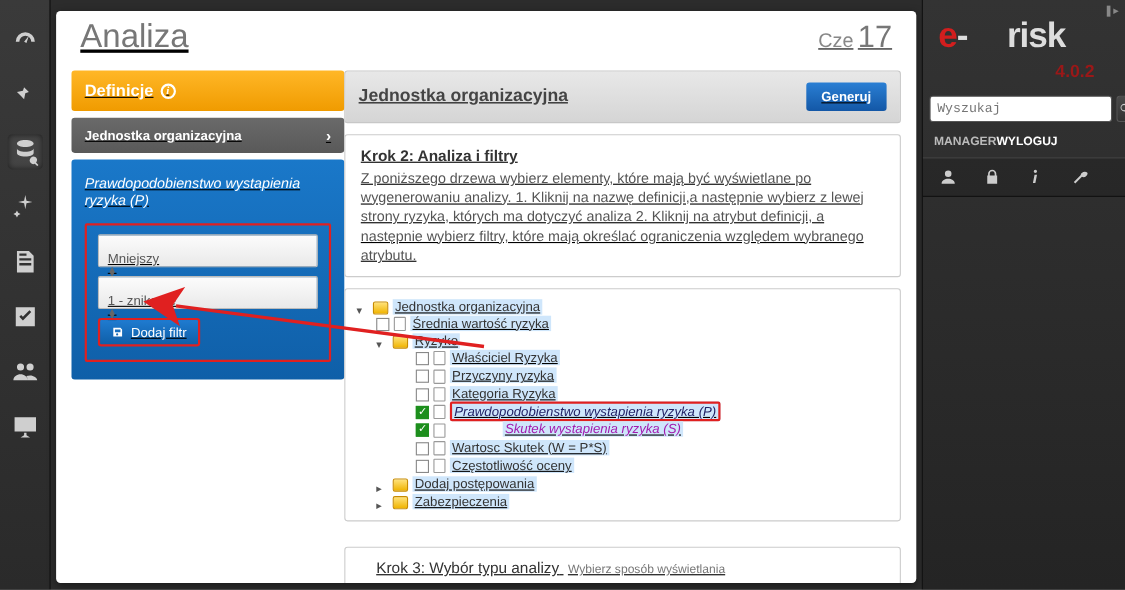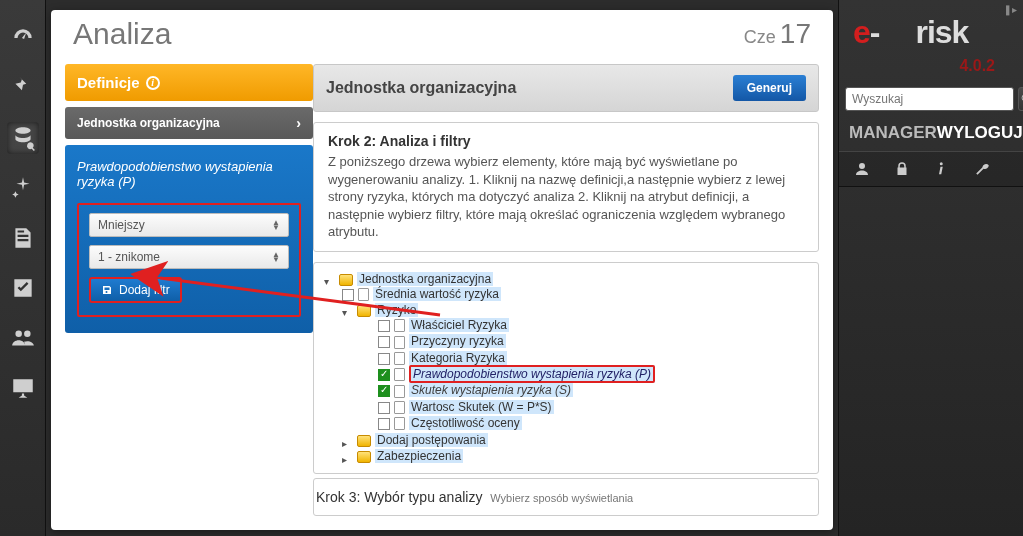--- a/index.html
+++ b/index.html
@@ -17,20 +17,21 @@
   .icon-rail .rail-item { width: 32px; height: 32px; display:flex; align-items:center; justify-content:center; cursor:pointer; border-radius:4px; }
   .icon-rail .rail-item.active { background: rgba(255,255,255,0.08); box-shadow: 0 0 6px rgba(0,0,0,0.6) inset; }
   .icon-rail svg { width:26px; height:26px; fill:#cfcfcf; }
 
   
   .main-panel {
     position:absolute; left:51px; top:10px; width:782px; height:520px;
     background:#fff; border-radius:4px;
     box-shadow:0 2px 8px rgba(0,0,0,0.4);
     overflow:hidden;
+    text-decoration:underline;
   }
   .page-header { display:flex; align-items:center; justify-content:space-between; padding:4px 22px 0 22px; height:44px;}
   .page-title { font-size:30px; font-weight:300; color:#777; }
   .page-date { font-size:18px; color:#888; }
   .page-date .day { font-size:28px; font-weight:300; color:#777; margin-left:4px; }
 
   .two-col { display:flex; padding:10px 14px 0 14px; height:calc(100% - 44px);}
   .left-col { width:248px; flex:0 0 248px; display:flex; flex-direction:column; gap:6px;}
   .right-col { flex:1; display:flex; flex-direction:column; }
 
@@ -52,22 +53,22 @@
     background:linear-gradient(#1a78c9,#0f5fa8); color:#fff;
     border-radius:3px; padding:14px 12px 16px 12px;
   }
   .panel-blue-title { font-size:13px; font-style:italic; margin-bottom:14px; }
   .panel-blue .controls-box {
     border:2px solid #e02020; border-radius:2px; padding:8px 10px 12px 10px;
     display:flex; flex-direction:column; gap:8px;
   }
   .fake-select {
     background:linear-gradient(#fcfcfc,#e9e9e9); border:1px solid #bbb; border-radius:2px;
-    height:24px; display:flex; align-items:center; justify-content:space-between;
-    padding:0 8px; color:#555; font-size:12px;
+    height:24px; display:flex; align-items:flex-start; justify-content:space-between;
+    padding:14px 8px; color:#555; font-size:12px;flex-direction:column;
   }
   .fake-select .spinner { display:flex; flex-direction:column; line-height:5px; font-size:8px; color:#666;}
   .add-filter-row { display:flex; align-items:center; gap:6px; }
   .add-filter-btn {
     background:linear-gradient(#1f7bd0,#0f5fa8); border:2px solid #e02020; border-radius:3px;
     color:#fff; font-size:12px; padding:4px 10px; display:inline-flex; align-items:center; gap:6px;
     cursor:pointer;
   }
   .add-filter-btn .save-ic { width:12px;height:12px; }
 
@@ -99,25 +100,25 @@
   .tree-box .cb { width:12px;height:12px; border:1px solid #888; display:inline-block; vertical-align:middle; margin-right:4px; background:#fff;}
   .tree-box .cb.checked { background:#1d8f1d; border-color:#1d8f1d; position:relative;}
   .tree-box .cb.checked::after{content:"✓"; color:#fff; font-size:10px; position:absolute; top:-2px; left:1px;}
   .tree-box .tw { width:11px;height:11px; display:inline-block; vertical-align:middle; margin-right:4px; position:relative;}
   .tree-box .tw.collapsed::before{content:"▸"; font-size:10px; color:#555;}
   .tree-box .tw.expanded::before{content:"▾"; font-size:10px; color:#555;}
   .tree-box .folder-ic { width:14px;height:12px; display:inline-block; vertical-align:middle; margin-right:4px; background:linear-gradient(#ffe27a,#f0b400); border:1px solid #c78b00; border-radius:2px;}
   .tree-box .doc-ic { width:11px;height:13px; display:inline-block; vertical-align:middle; margin-right:4px; background:#fff; border:1px solid #999; border-radius:1px;}
   .tree-box .lbl { background:#cfe6fb; padding:0 2px; cursor:pointer;}
   .tree-box .lbl.hl { border:2px solid #e02020; border-radius:2px; font-style:italic; color:#226; }
-  .tree-box .lbl.sel { font-style:italic; color:#404040; }
+  .tree-box .lbl.sel { font-style:italic; color:#a21caf;margin-left:48px; }
 
   .step3-box {
-    margin-top:4px; border:1px solid #ccc; border-radius:3px; background:#fff;
-    padding:10px 2px; font-size:14px; color:#333;
+    margin-top:23px; border:1px solid #ccc; border-radius:3px; background:#fff;
+    padding:10px 28px; font-size:14px; color:#333;
   }
   .step3-box .sub{ font-size:11px; color:#777; font-weight:normal; margin-left:4px;}
   .typ-header {
     margin-top:16px; background:linear-gradient(#6a6a6a,#595959); color:#fff;
     font-size:20px; font-weight:bold; padding:10px 16px; border-radius:3px 3px 0 0;
   }
 
   
   .right-sidebar {
     position:absolute; left:838px; top:0; width:185px; height:536px;
@@ -128,28 +129,28 @@
   .right-sidebar .expand-ic { position:absolute; top:4px; right:6px; font-size:10px; color:#888;}
   .brand { padding:14px 14px 0 14px; display:flex; align-items:baseline; justify-content:space-between;}
   .brand .logo { font-size:32px; font-weight:bold; letter-spacing:-1px;}
   .brand .logo .e { color:#d31e1e;}
   .brand .logo .dash { color:#ddd;}
   .brand .logo .risk { color:#ddd;margin-left:36px;}
   .brand .ver { font-size:16px; color:#9a1818; font-weight:bold; margin-top:6px; text-align:right; width:100%; padding-right:14px;}
   .search-wrap { margin:12px 6px 0 6px; display:flex; align-items:center; gap:4px;}
   .search-wrap input {
     flex:1; height:24px; border:1px solid #555; border-radius:3px; background:#fff;
-    font-size:12px; padding:0 6px; color:#888;
+    font-size:12px; padding:0 6px; color:#888;font-family:Liberation Mono, monospace;
   }
   .search-wrap .sbtn {
     width:26px;height:24px; border:1px solid #555; border-radius:3px;
     background:linear-gradient(#4a4a4a,#333); display:flex;align-items:center;justify-content:center;
     cursor:pointer;
   }
-  .mgr-row { display:flex; justify-content:space-between; align-items:center; padding:12px 10px 8px 10px; font-size:17px; color:#bbb; font-weight:bold;}
+  .mgr-row { display:flex; align-items:center; padding:12px 10px 8px 10px; font-size:11px; color:#bbb; font-weight:bold;}
   .mgr-row .logout { color:#fff; cursor:pointer;}
   .tool-row { display:flex; gap:22px; padding:8px 14px; border-top:1px solid #444; border-bottom:1px solid #111; background:rgba(0,0,0,0.15);}
   .tool-row svg{ width:18px;height:18px; fill:#ccc; cursor:pointer;}
 
   
   .arrow-svg { position:absolute; left:120px; top:260px; width:340px; height:80px; pointer-events:none; }
 </style>
 </head>
 <body>
 

